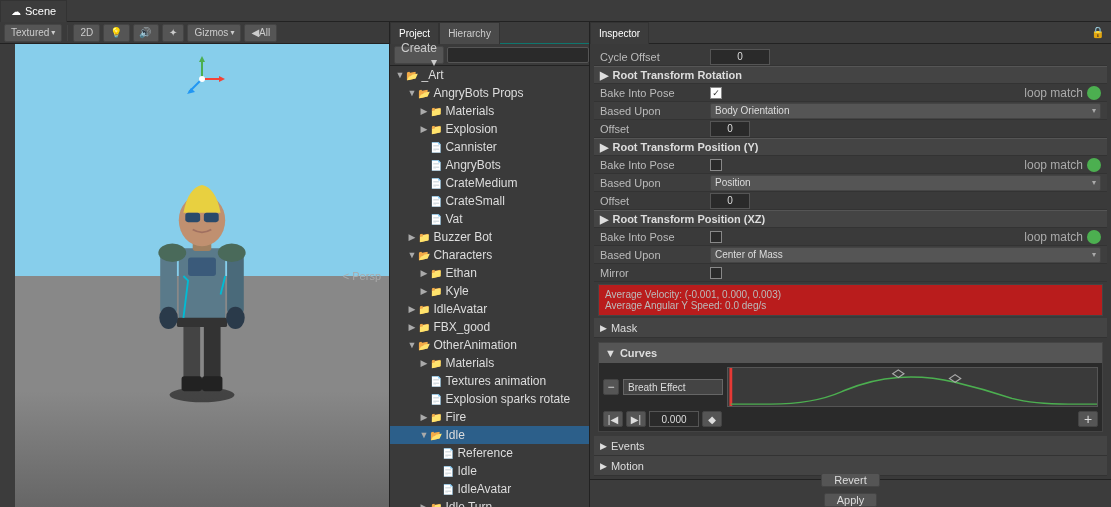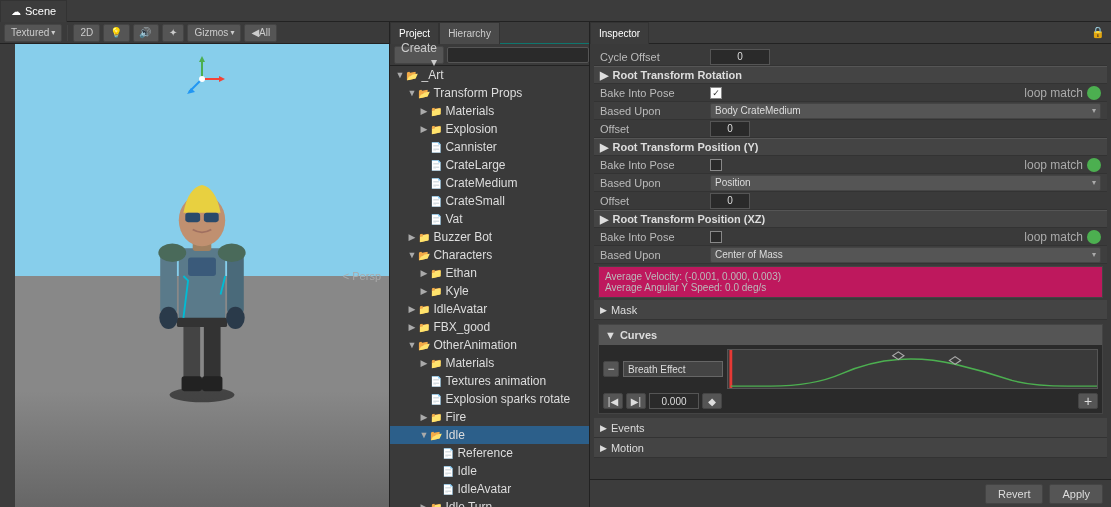--- a/index.html
+++ b/index.html
@@ -266,21 +266,21 @@
       width: 40px;
       height: 16px;
       background: #2a2a2a;
       border: 1px solid #555;
       color: #ddd;
       font-size: 10px;
       padding: 0 4px;
       text-align: center;
     }
     .avg-velocity-box {
-      background: #be185d;
+      background: #b91c1c;
       border: 1px solid #444;
       padding: 4px 6px;
       font-size: 10px;
       color: #bbb;
       margin: 2px 4px;
     }
 
     
     .curves-section {
       margin: 4px;
@@ -397,20 +397,21 @@
     
     .inspector-footer {
       height: 28px;
       background: #3c3c3c;
       border-top: 1px solid #222;
       display: flex;
       align-items: center;
       justify-content: flex-end;
       padding: 0 8px;
       gap: 6px;
+      flex-direction: column;
     }
     .footer-btn {
       height: 20px;
       padding: 0 12px;
       background: #555;
       border: 1px solid #444;
       color: #ddd;
       font-size: 11px;
       cursor: pointer;
       border-radius: 2px;
@@ -537,21 +538,21 @@
       <div class="tree-item">
             <span class="indent" style="width: 0px; display: inline-block;"></span>
             <span class="arrow">▼</span>
             <span class="folder-icon" style="font-size: 10px;">📂</span>
             <span class="item-label">_Art</span>
           </div>
           <div class="tree-item">
             <span class="indent" style="width: 12px; display: inline-block;"></span>
             <span class="arrow">▼</span>
             <span class="folder-icon" style="font-size: 10px;">📂</span>
-            <span class="item-label">Transform Props</span>
+            <span class="item-label">AngryBots Props</span>
           </div>
           <div class="tree-item">
             <span class="indent" style="width: 24px; display: inline-block;"></span>
             <span class="arrow">▶</span>
             <span class="folder-icon" style="font-size: 10px;">📁</span>
             <span class="item-label">Materials</span>
           </div>
           <div class="tree-item">
             <span class="indent" style="width: 24px; display: inline-block;"></span>
             <span class="arrow">▶</span>
@@ -561,21 +562,21 @@
           <div class="tree-item">
             <span class="indent" style="width: 24px; display: inline-block;"></span>
             <span class="arrow"></span>
             <span class="folder-icon" style="font-size: 10px;">📄</span>
             <span class="item-label">Cannister</span>
           </div>
           <div class="tree-item">
             <span class="indent" style="width: 24px; display: inline-block;"></span>
             <span class="arrow"></span>
             <span class="folder-icon" style="font-size: 10px;">📄</span>
-            <span class="item-label">CrateLarge</span>
+            <span class="item-label">AngryBots</span>
           </div>
           <div class="tree-item">
             <span class="indent" style="width: 24px; display: inline-block;"></span>
             <span class="arrow"></span>
             <span class="folder-icon" style="font-size: 10px;">📄</span>
             <span class="item-label">CrateMedium</span>
           </div>
           <div class="tree-item">
             <span class="indent" style="width: 24px; display: inline-block;"></span>
             <span class="arrow"></span>
@@ -714,21 +715,21 @@
           <div class="insp-value">
             <div class="checkbox checked"></div>
             <span class="loop-match-label">loop match</span>
             <div class="green-dot"></div>
           </div>
         </div>
         <div class="insp-row">
           <div class="insp-label">Based Upon</div>
           <div class="insp-value">
             <div class="dropdown">
-              <span>Body CrateMedium</span>
+              <span>Body Orientation</span>
               <span class="arrow">▾</span>
             </div>
           </div>
         </div>
         <div class="insp-row">
           <div class="insp-label">Offset</div>
           <div class="insp-value">
             <input type="text" class="offset-input" value="0" style="">
           </div>
         </div>
@@ -776,20 +777,26 @@
         <div class="insp-row">
           <div class="insp-label">Based Upon</div>
           <div class="insp-value">
             <div class="dropdown">
               <span>Center of Mass</span>
               <span class="arrow">▾</span>
             </div>
           </div>
         </div>
 
+        <div class="insp-row">
+          <div class="insp-label">Mirror</div>
+          <div class="insp-value">
+            <div class="checkbox"></div>
+          </div>
+        </div>
 
         <div class="avg-velocity-box">
           <div>Average Velocity: (-0.001, 0.000, 0.003)</div>
           <div>Average Angular Y Speed: 0.0 deg/s</div>
         </div>
 
         <div class="collapsible-row">
           <span class="arrow">▶</span>
           <span>Mask</span>
         </div>

